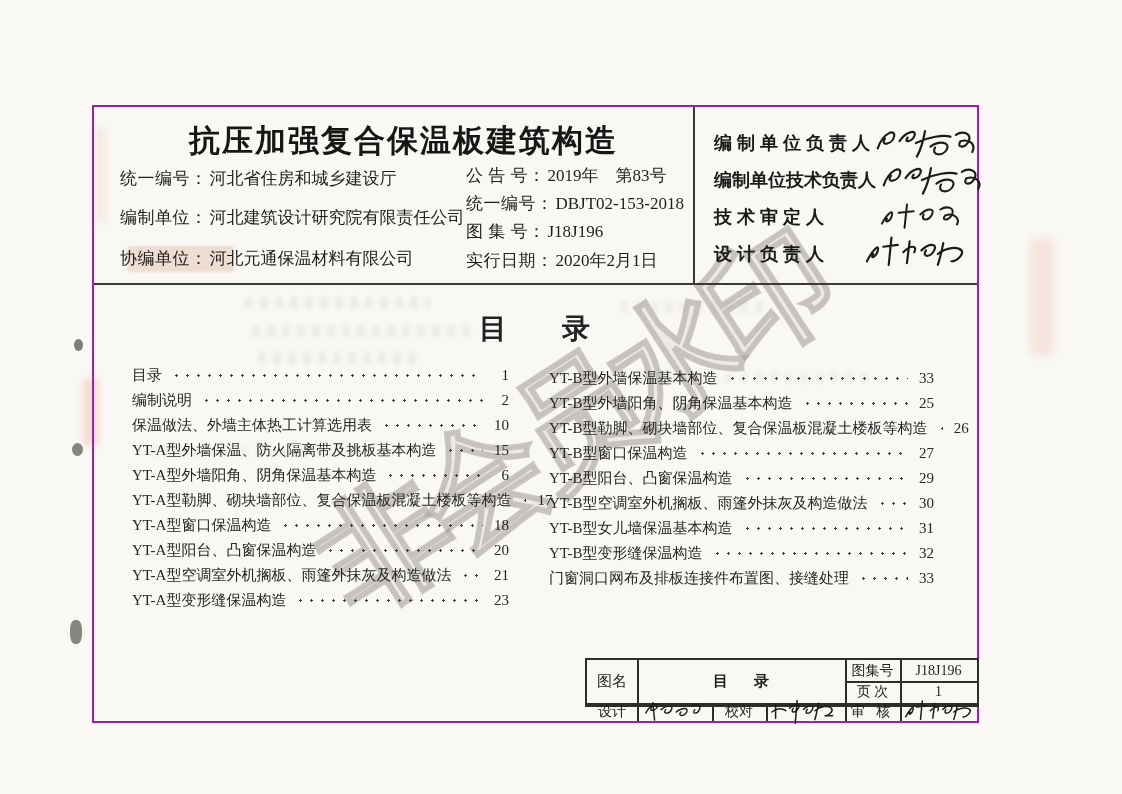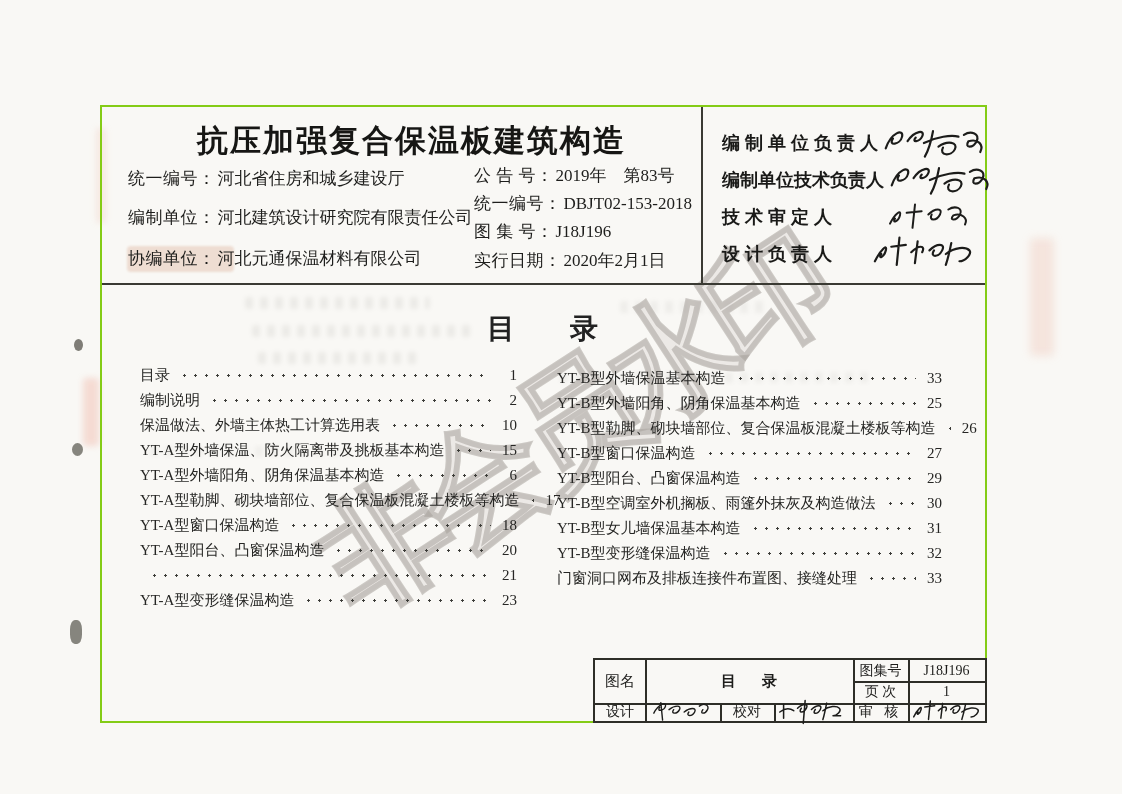--- a/index.html
+++ b/index.html
@@ -24,22 +24,22 @@
   .ghost {
     position:absolute; border-radius:2px; z-index:2; pointer-events:none;
     background:repeating-linear-gradient(90deg, rgba(128,126,118,.42) 0 8px, transparent 8px 15px);
     filter:blur(2px); opacity:.26;
   }
   .pink { position:absolute; z-index:1; pointer-events:none; border-radius:4px; }
   .speck { position:absolute; background:#55544c; z-index:4; }
 
   
   .frame {
-    position:absolute; left:100px; top:105px; width:887px; height:618px;
-    border:2px solid #84cc16; z-index:5;
+    position:absolute; left:92px; top:105px; width:887px; height:618px;
+    border:2px solid #a21caf; z-index:5;
   }
   .line { position:absolute; background:#3a3a33; }
 
   
   .doc-title {
     position:absolute; left:0; top:13px; width:601px; text-align:center;
     font-family:"Liberation Sans","DejaVu Sans",sans-serif;
     font-weight:700; font-size:31px; letter-spacing:2px; color:#161614;
     padding-left:18px; white-space:nowrap;
   }
@@ -67,21 +67,21 @@
   .trow { display:flex; align-items:center; height:25px; }
   .ttitle { white-space:nowrap; font-size:15px; color:#262624; }
   .leader {
     flex:1 1 auto; height:25px; margin:0 4px 0 9px; min-width:6px;
     background-image:radial-gradient(circle, #3c3c38 1.1px, rgba(0,0,0,0) 1.4px);
     background-size:11px 25px; background-repeat:repeat-x; background-position:0 center;
   }
   .tpage { min-width:22px; text-align:right; font-size:15px; color:#262624; }
 
   
-  .tb { position:absolute; left:491px; top:551px; width:394px; height:65px; border:2px solid #2e2e28; background:transparent;padding-left:40px; }
+  .tb { position:absolute; left:491px; top:551px; width:394px; height:49px; border:2px solid #2e2e28; background:transparent;padding-left:40px; }
   .tb .cell { position:absolute; display:flex; align-items:center; justify-content:center; font-size:15px; color:#1c1c1a; white-space:nowrap; }
   .tb .vline { position:absolute; width:2px; background:#2e2e28; }
   .tb .hline { position:absolute; height:2px; background:#2e2e28; }
   .tb-title { font-weight:600; font-size:19px; letter-spacing:26px; text-indent:26px; }
   .tb .sig-cell { position:absolute; display:flex; align-items:center; justify-content:center; overflow:visible; }
 </style>
 </head>
 <body>
 
 <div class="watermark">非会员水印</div>
@@ -196,20 +196,21 @@
         <span class="ttitle">YT-A型窗口保温构造</span>
         <span class="leader"></span>
         <span class="tpage">18</span>
       </div>
     <div class="trow">
         <span class="ttitle">YT-A型阳台、凸窗保温构造</span>
         <span class="leader"></span>
         <span class="tpage">20</span>
       </div>
     <div class="trow">
+        <span class="ttitle">YT-A型空调室外机搁板、雨篷外抹灰及构造做法</span>
         <span class="leader"></span>
         <span class="tpage">21</span>
       </div>
     <div class="trow">
         <span class="ttitle">YT-A型变形缝保温构造</span>
         <span class="leader"></span>
         <span class="tpage">23</span>
       </div>
   </div>
 

